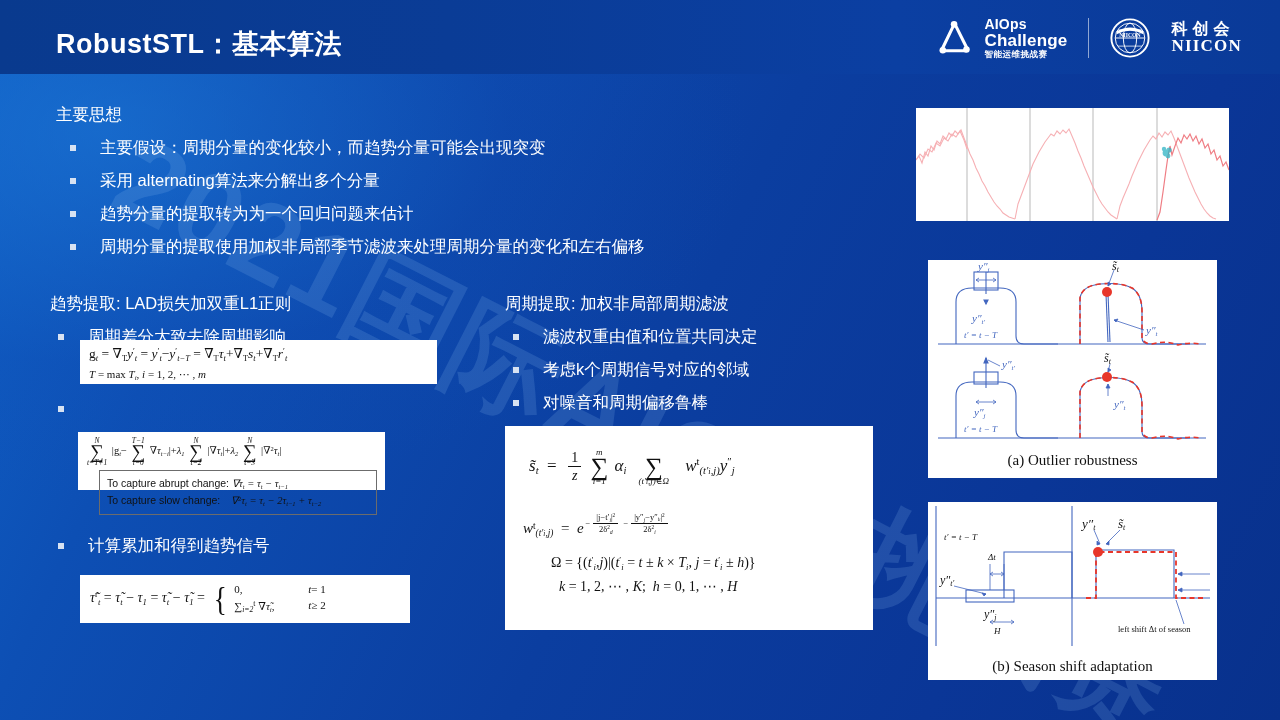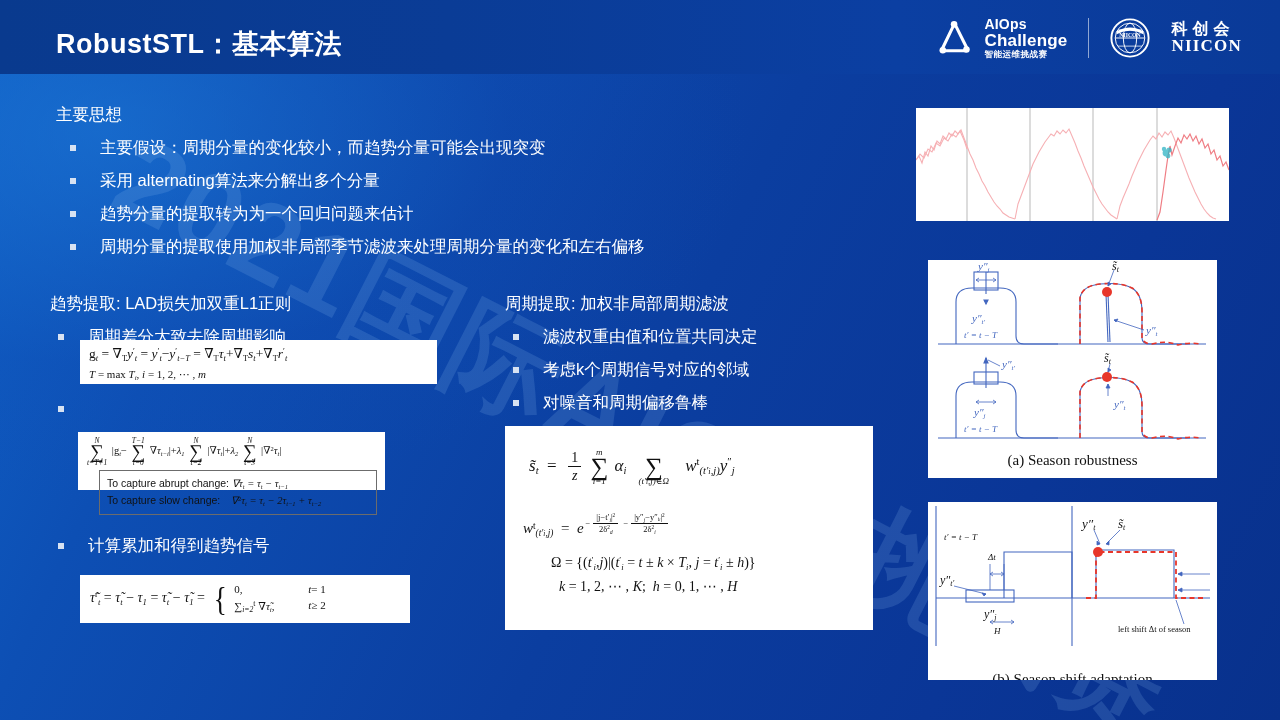--- a/index.html
+++ b/index.html
@@ -453,21 +453,21 @@
         <line x1="180" y1="124" x2="180" y2="136"></line>
         <path d="M180 124 l-2 4 l4 0 z" fill="#4266bf"></path>
       </g>
       <g fill="#111" font-family="Liberation Serif, serif" font-style="italic" font-size="12">
         <text x="176" y="102">s̃<tspan font-size="8" dy="2">t</tspan></text>
       </g>
       <g fill="#4266bf" font-family="Liberation Serif, serif" font-style="italic" font-size="11">
         <text x="186" y="148">y″<tspan font-size="7" dy="2">t</tspan></text>
       </g>
     </svg>
-    <div class="figcap" style="margin-top:-2px;">(a)  Season robustness</div>
+    <div class="figcap" style="margin-top:-2px;">(a)  Outlier robustness</div>
   </div>
 
   <div class="figpanel" style="left:928px; top:502px; width:289px; height:178px;">
     <svg viewBox="0 0 289 148" width="289" height="148">
       <rect width="289" height="148" fill="#ffffff"></rect>
       <g stroke="#4266bf" fill="none" stroke-width="1.1">
         <line x1="8" y1="4" x2="8" y2="144"></line>
         <line x1="144" y1="4" x2="144" y2="144"></line>
         <line x1="8" y1="96" x2="282" y2="96"></line>
 
@@ -513,16 +513,16 @@
         <line x1="256" y1="122" x2="248" y2="98"></line>
       </g>
       <g fill="#111" font-family="Liberation Serif, serif" font-style="italic" font-size="13">
         <text x="154" y="26">y″<tspan font-size="8" dy="2">t</tspan></text>
         <text x="190" y="26">s̃<tspan font-size="8" dy="2">t</tspan></text>
       </g>
       <g fill="#111" font-family="Liberation Serif, serif" font-size="8.5">
         <text x="190" y="130">left shift Δt of season</text>
       </g>
     </svg>
-    <div class="figcap" style="margin-top:17px;">(b)  Season shift adaptation</div>
+    <div class="figcap" style="margin-top:4px;">(b)  Season shift adaptation</div>
   </div>
 
 </div>
 
 </body></html>

